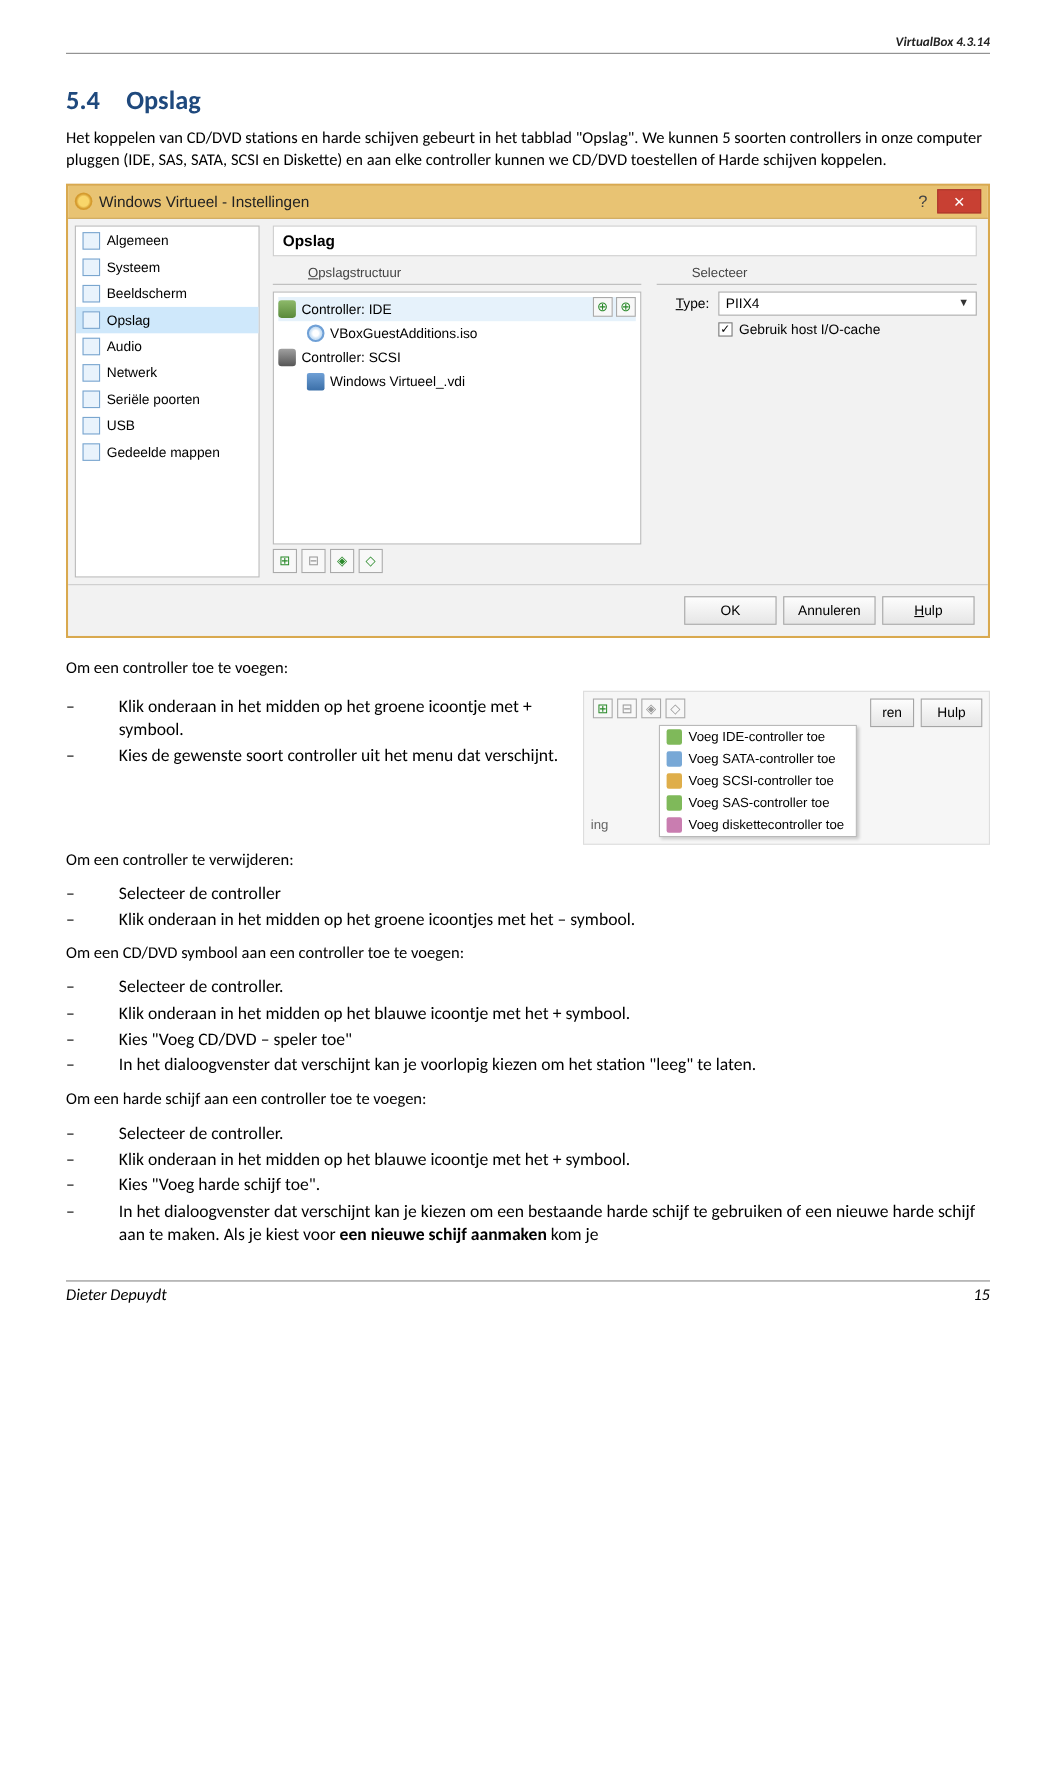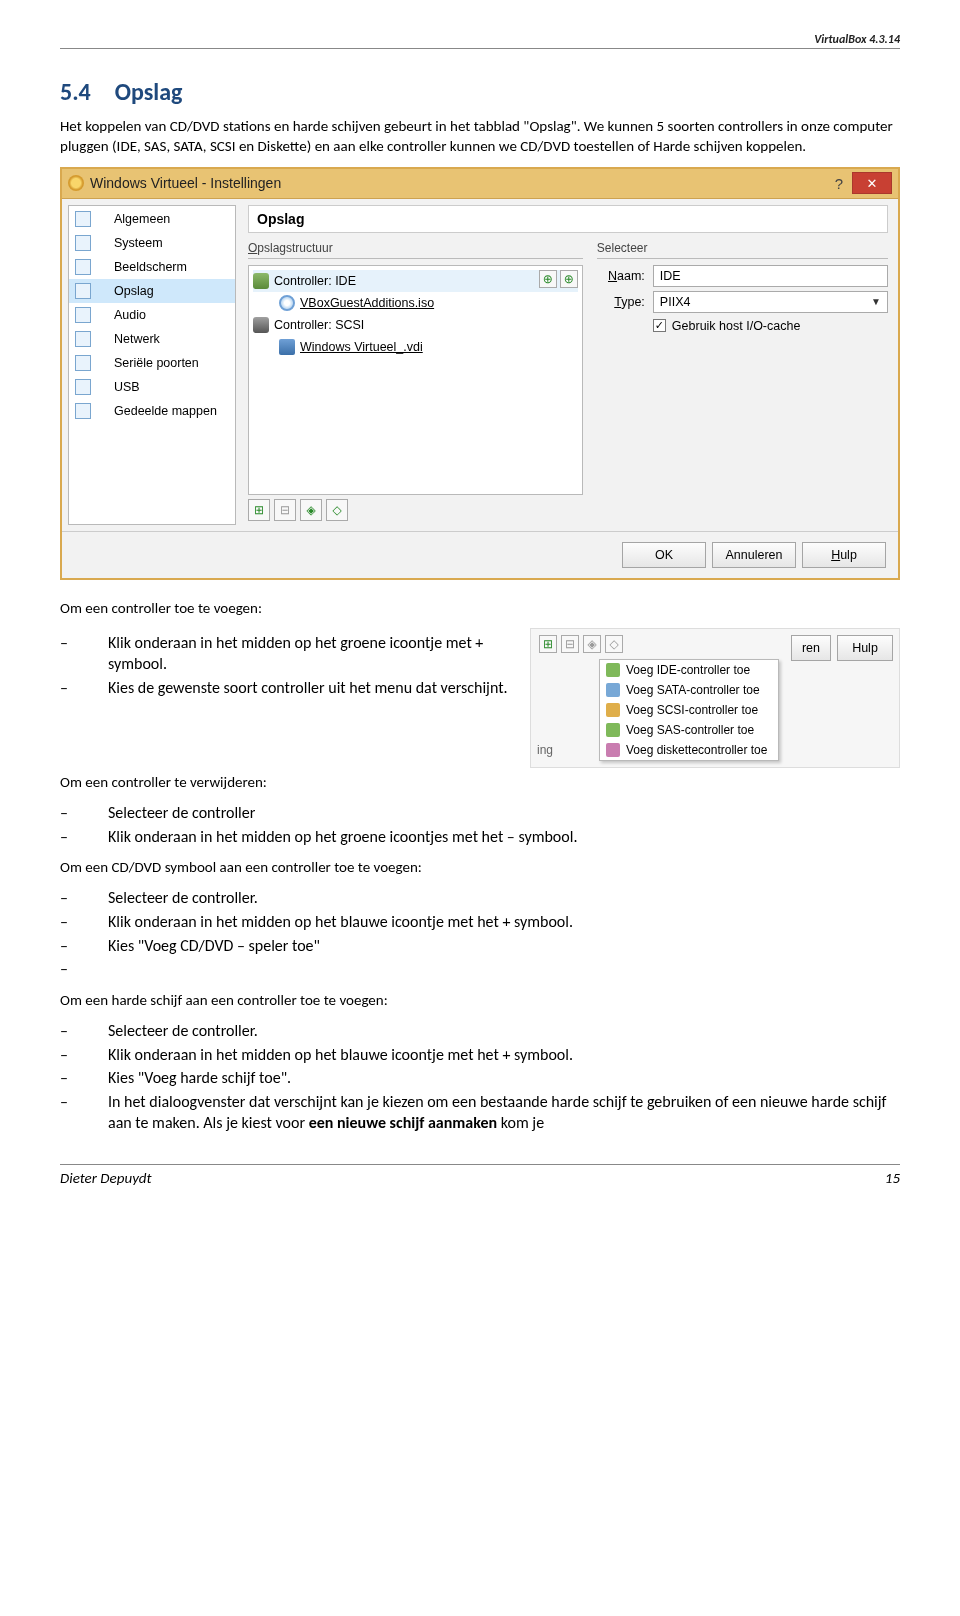--- a/index.html
+++ b/index.html
@@ -14,35 +14,35 @@
   .list-row .dash { width: 48px; flex: 0 0 48px; }
   
   .vb-window { border: 2px solid #d9a94f; background: #f2f2f2; font-family: 'Segoe UI', Tahoma, sans-serif; font-size: 12.5px; margin: 8px 0 18px 0; }
   .vb-titlebar { display: flex; align-items: center; background: #e8c373; height: 30px; padding: 0 6px; border-bottom: 1px solid #cda251; }
   .vb-titlebar .title { flex: 1; text-align: left; color: #222; font-size: 14px; }
   .vb-titlebar .help { width: 26px; text-align: center; font-size: 15px; color: #444; }
   .vb-titlebar .close { width: 40px; height: 22px; background: #c84033; color: #fff; display: flex; align-items: center; justify-content: center; font-size: 13px; border: 1px solid #aa382c; }
   .gear-icon { width: 16px; height: 16px; border-radius: 50%; background: radial-gradient(circle,#f9d66a 40%,#d59b2e 60%); margin-right: 6px; position: relative; }
   .vb-body { display: flex; background: #f2f2f2; }
   .vb-sidebar { width: 168px; background: #fff; border: 1px solid #b9b9b9; margin: 6px; padding: 1px 0; }
-  .vb-side-item { display: flex; align-items: center; height: 24px; padding: 0 6px; gap: 23px; cursor: default; }
+  .vb-side-item { display: flex; align-items: center; height: 24px; padding: 0 6px; gap: 6px; cursor: default; }
   .vb-side-item.selected { background: #cfe8fb; }
   .side-icon { width: 16px; height: 16px; display: inline-block; border: 1px solid #7aa6cf; background: #e9f3fc; }
   .vb-main { flex: 1; padding: 6px 10px 10px 6px; }
   .main-title { font-weight: bold; background: #fff; border: 1px solid #ccc; padding: 5px 8px; margin-bottom: 8px; font-size: 14px; }
   .main-cols { display: flex; gap: 14px; }
   .col { }
   .col-left { flex: 1.15; }
   .col-right { flex: 1; }
-  .group-label { font-size: 12px; color: #444; }
+  .group-label { font-size: 12px; color: #444; margin-left: 32px; }
   .group-rule { border-top: 1px solid #bbb; margin: 3px 0 6px 0; }
   .tree-box { background: #fff; border: 1px solid #b9b9b9; height: 230px; padding: 4px; position: relative; }
   .tree-row { display: flex; align-items: center; height: 22px; gap: 5px; font-size: 12.5px; }
   .tree-row.selected { background: #e6f2fb; }
-  .tree-indent { padding-left: 26px; text-decoration: underline; }
+  .tree-indent { padding-left: 26px; }
   .tree-ico { width: 16px; height: 16px; display:inline-block; }
   .ico-ctl-ide { background: linear-gradient(#8db96a,#5a8a3a); border-radius: 3px; }
   .ico-cd { border: 2px solid #6fa0d6; border-radius: 50%; background: radial-gradient(circle,#fff 30%,#c9e0f5 60%); }
   .ico-ctl-sata { background: linear-gradient(#a0a0a0,#555); border-radius: 3px; }
   .ico-hdd { background: linear-gradient(#6fa0d6,#3b6fa8); border-radius: 2px; }
   .tree-toolbar-inline { position: absolute; top: 4px; right: 4px; display: flex; gap: 3px; }
   .tool-ico { width: 18px; height: 18px; border: 1px solid #aaa; background: #f8f8f8; display: flex; align-items: center; justify-content: center; font-size: 12px; }
   .tree-footer { display: flex; gap: 4px; margin-top: 4px; }
   .tree-footer .tool-ico { width: 22px; height: 22px; }
   .attr-row { display: flex; align-items: center; gap: 8px; margin: 4px 0; }
@@ -158,24 +158,20 @@
               <span class="tool-ico" style="color:#2a8a2a">⊞</span>
               <span class="tool-ico" style="color:#999">⊟</span>
               <span class="tool-ico" style="color:#2a8a2a">◈</span>
               <span class="tool-ico" style="color:#2a8a2a">◇</span>
             </div>
           </div>
           <div class="col col-right">
             <div class="group-label">Selecteer</div>
             <div class="group-rule"></div>
             <div class="attr-row">
-              <span class="attr-lbl"><span class="underline">N</span>aam:</span>
-              <span class="attr-input">IDE</span>
-            </div>
-            <div class="attr-row">
               <span class="attr-lbl"><span class="underline">T</span>ype:</span>
               <span class="attr-select">
                   <span>PIIX4</span>
                   <span class="chev">▼</span>
                 </span>
             </div>
             <div class="chk-row">
               <span class="chkbox">✓</span>
               <span>Gebruik host I/O-cache</span>
             </div>
@@ -262,20 +258,21 @@
     <div class="list-row">
         <span class="dash">–</span>
         <span>Klik onderaan in het midden op het blauwe icoontje met het + symbool.</span>
       </div>
     <div class="list-row">
         <span class="dash">–</span>
         <span>Kies "Voeg CD/DVD – speler toe"</span>
       </div>
     <div class="list-row">
         <span class="dash">–</span>
+        <span>In het dialoogvenster dat verschijnt kan je voorlopig kiezen om het station "leeg" te laten.</span>
       </div>
   </div>
 
   <div class="para">Om een harde schijf aan een controller toe te voegen:</div>
   <div class="list-block">
     <div class="list-row">
         <span class="dash">–</span>
         <span>Selecteer de controller.</span>
       </div>
     <div class="list-row">

